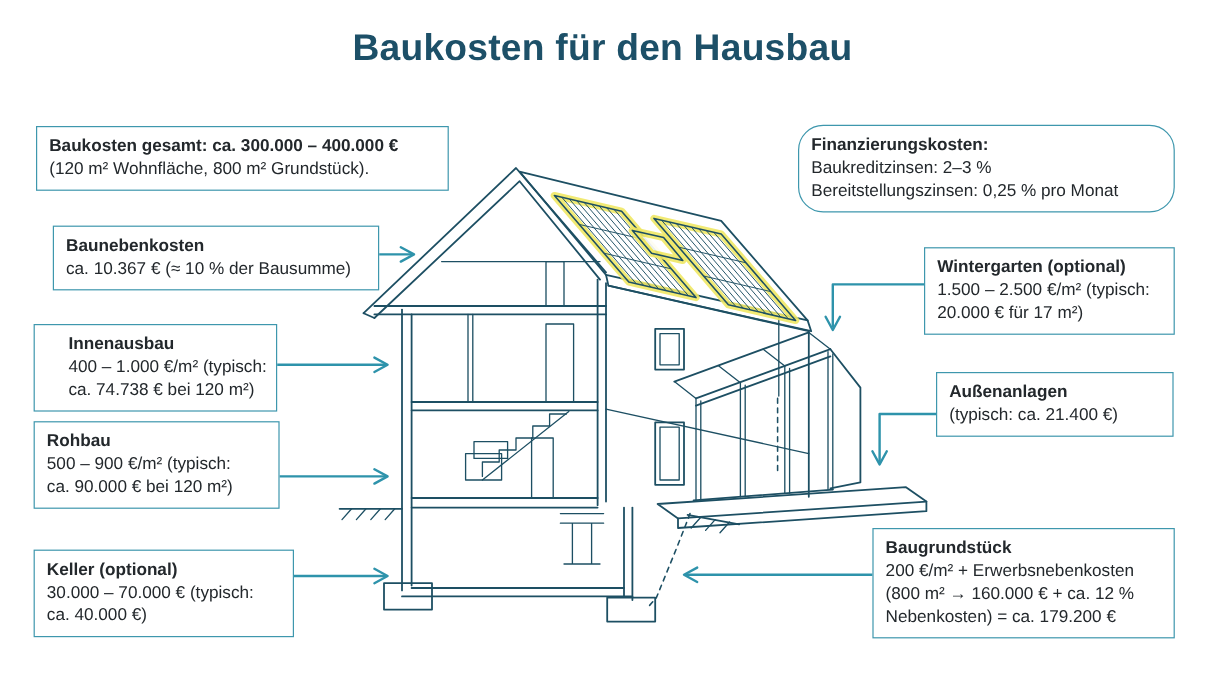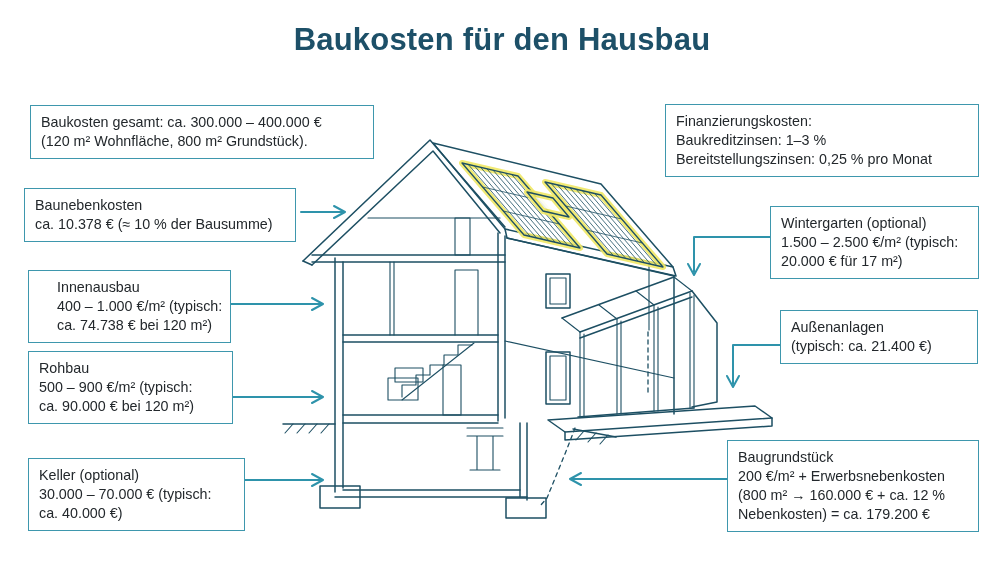--- a/index.html
+++ b/index.html
@@ -16,21 +16,21 @@
     color:var(--title,#1d5068);letter-spacing:.2px;
   }
   svg#art{position:absolute;top:0;left:0;}
   
   .ibox{
     position:absolute;background:#ffffff;
     border:1.6px solid var(--box-border,#3e97ad);
     padding:7px 10px;font-size:14.3px;line-height:19px;
     white-space:nowrap;box-sizing:border-box;
   }
-  .ibox .bold{font-weight:normal;}
+  .ibox .bold{font-weight:bold;}
   
   .ln{stroke:var(--line,#1d4f63);stroke-width:1.5;fill:none;stroke-linejoin:round;stroke-linecap:round;}
   .lnthin{stroke:var(--line,#1d4f63);stroke-width:1.1;fill:none;stroke-linejoin:round;stroke-linecap:round;}
   .dash{stroke:var(--line,#1d4f63);stroke-width:1.3;fill:none;stroke-dasharray:4 4;stroke-linecap:round;}
   .arrow{stroke:var(--arrow,#2e93ab);stroke-width:2;fill:none;stroke-linecap:round;stroke-linejoin:round;}
   .glow{stroke:var(--glow,#f0e866);stroke-width:6;fill:#ffffff;stroke-linejoin:round;opacity:.9;}
   .panel{stroke:var(--line,#1d4f63);stroke-width:1.3;fill:none;stroke-linejoin:round;}
   .hatch{stroke:var(--line,#1d4f63);stroke-width:.8;fill:none;}
 </style>
 </head>
@@ -199,46 +199,46 @@
       <path class="arrow" d="M727,479 H572"></path>
       <path class="arrow" d="M581,473 L570,479 L581,485"></path>
     </g>
   </svg>
 
   <div class="ibox" style="left:30px;top:105px;width:344px;">
     <div class="bold">Baukosten gesamt: ca. 300.000 – 400.000 €</div>
     <div>(120 m² Wohnfläche, 800 m² Grundstück).</div>
   </div>
 
-  <div class="ibox" style="left:24px;top:188px;width:272px;">
+  <div class="ibox" style="left:44px;top:188px;width:272px;">
     <div class="bold">Baunebenkosten</div>
-    <div>ca. 10.378 € (≈ 10 % der Bausumme)</div>
+    <div>ca. 10.367 € (≈ 10 % der Bausumme)</div>
   </div>
 
   <div class="ibox" style="left:28px;top:270px;width:203px;padding-left:28px;">
     <div class="bold">Innenausbau</div>
     <div>400 – 1.000 €/m² (typisch:</div>
     <div>ca. 74.738 € bei 120 m²)</div>
   </div>
 
   <div class="ibox" style="left:28px;top:351px;width:205px;">
     <div class="bold">Rohbau</div>
     <div>500 – 900 €/m² (typisch:</div>
     <div>ca. 90.000 € bei 120 m²)</div>
   </div>
 
   <div class="ibox" style="left:28px;top:458px;width:217px;">
     <div class="bold">Keller (optional)</div>
     <div>30.000 – 70.000 € (typisch:</div>
     <div>ca. 40.000 €)</div>
   </div>
 
-  <div class="ibox" style="left:665px;top:104px;width:314px;">
+  <div class="ibox" style="left:665px;top:104px;width:314px;border-radius:21px;">
     <div class="bold">Finanzierungskosten:</div>
-    <div>Baukreditzinsen: 1–3 %</div>
+    <div>Baukreditzinsen: 2–3 %</div>
     <div>Bereitstellungszinsen: 0,25 % pro Monat</div>
   </div>
 
   <div class="ibox" style="left:770px;top:206px;width:209px;">
     <div class="bold">Wintergarten (optional)</div>
     <div>1.500 – 2.500 €/m² (typisch:</div>
     <div>20.000 € für 17 m²)</div>
   </div>
 
   <div class="ibox" style="left:780px;top:310px;width:198px;">

